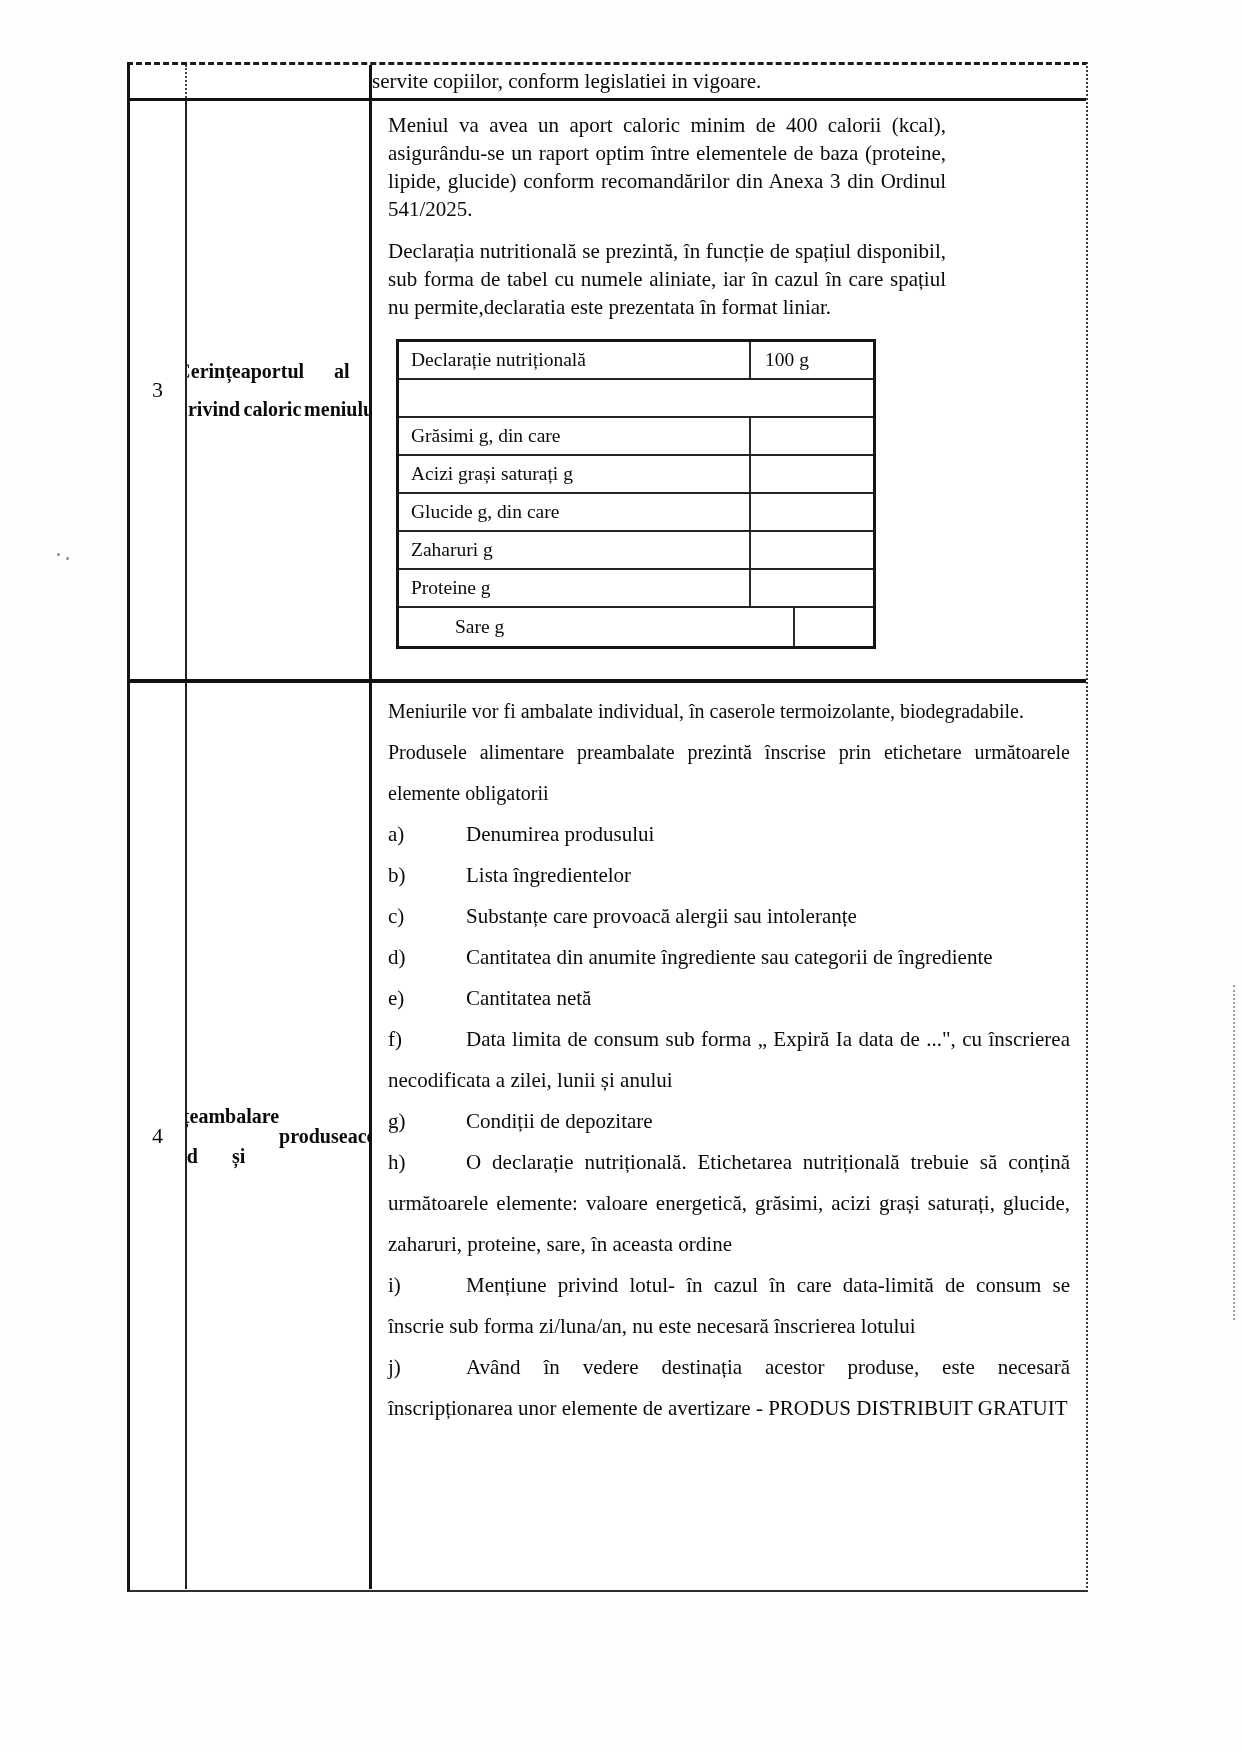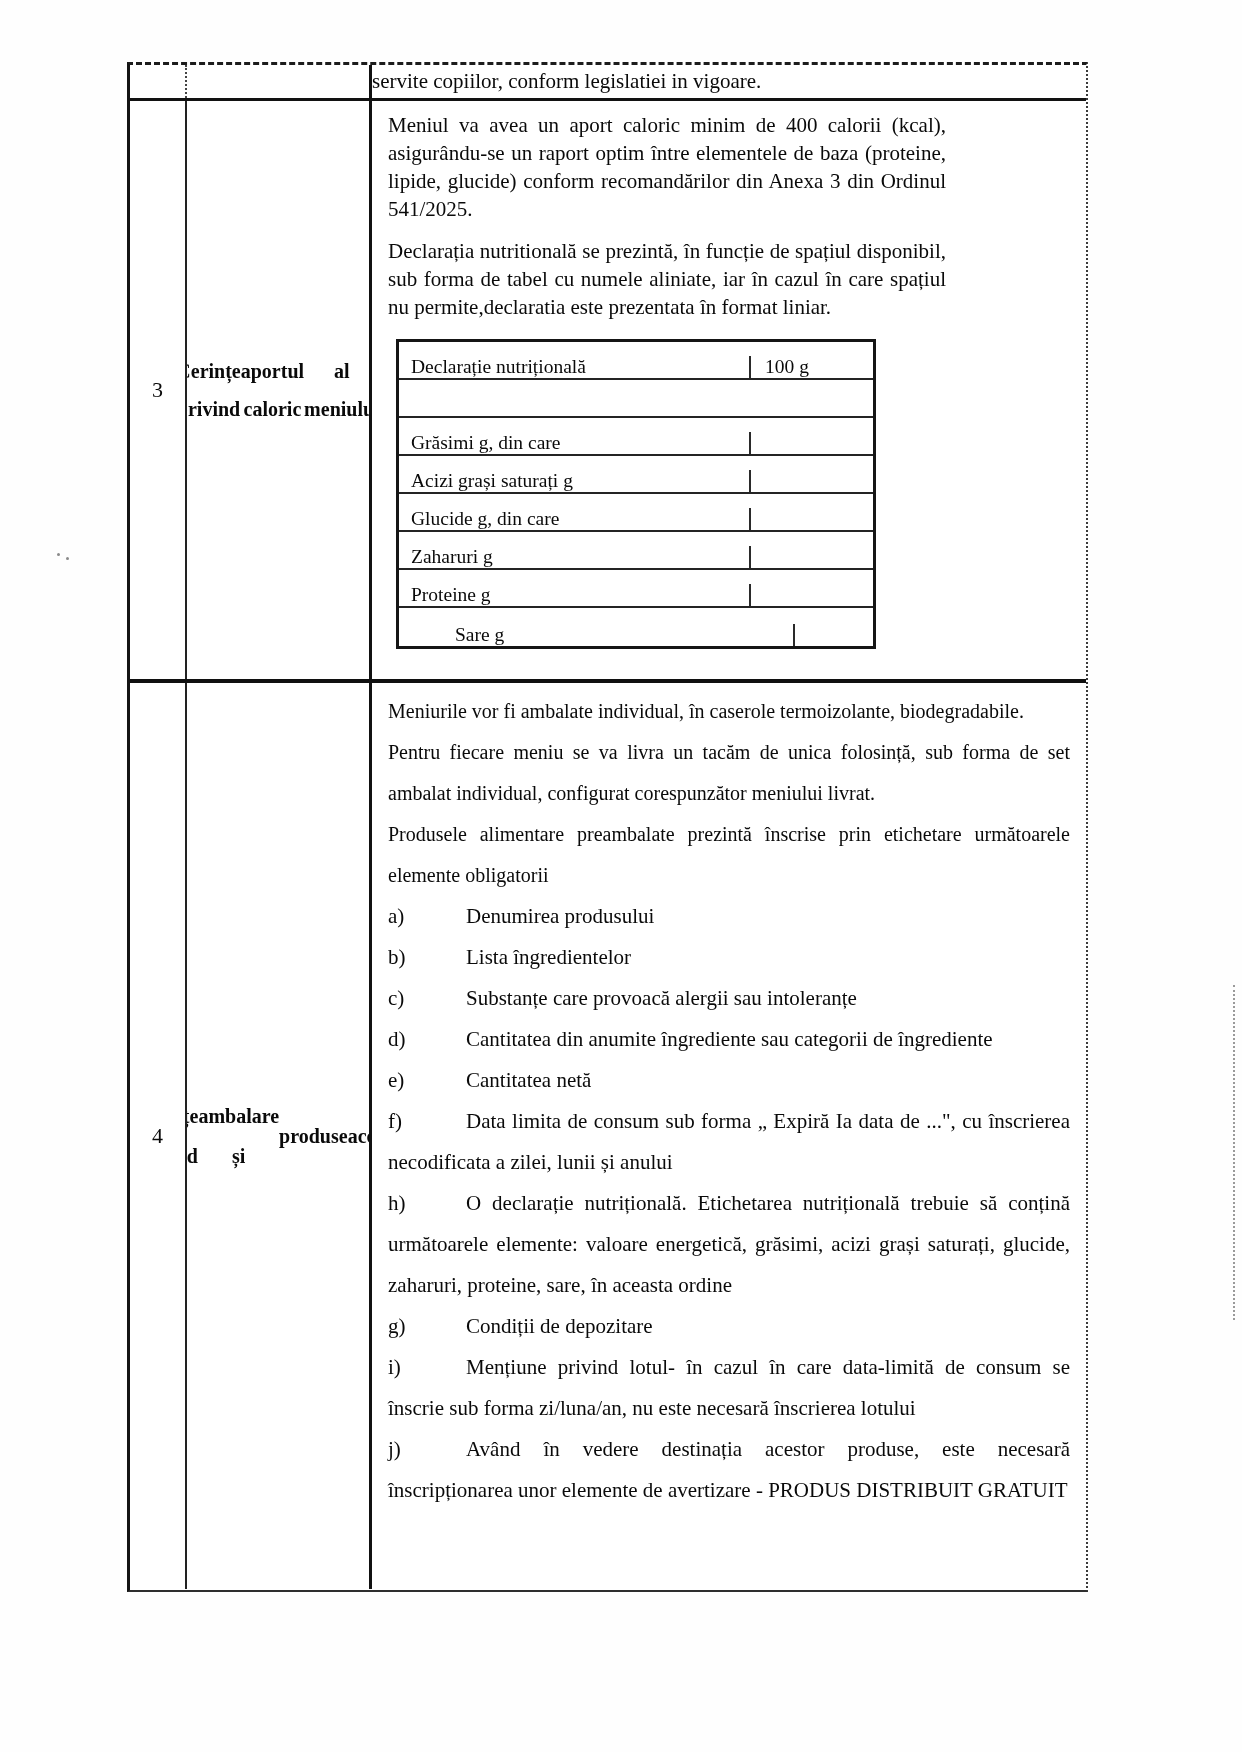--- a/index.html
+++ b/index.html
@@ -49,21 +49,21 @@
     margin:0 0 14px 0;width:558px;
     font-size:21px;line-height:28px;text-align:justify;
   }
 
   
   .ntable{
     margin:18px 0 0 8px;width:480px;box-sizing:border-box;
     border:3px solid #151515;border-top-width:3px;
     background:#fff;
   }
-  .nrow{display:flex;height:38px;box-sizing:border-box;border-bottom:2px solid #242424;align-items:flex-end;}
+  .nrow{display:flex;height:38px;box-sizing:border-box;border-bottom:2px solid #242424;}
   .nrow:last-child{border-bottom:none;padding-left:44px;}
   .ncell{box-sizing:border-box;overflow:hidden;display:flex;align-items:center;}
   .ncell-label{flex:0 0 352px;border-right:2px solid #2a2a2a;padding-left:12px;font-size:19.5px;}
   .ncell-value{flex:1 1 auto;padding-left:14px;font-size:19.5px;}
 
   .trow-4 .cell-content{padding:8px 16px 0 16px;}
   .p4{margin:0;font-size:20px;line-height:41px;text-align:justify;}
   .li{margin:0;font-size:21px;line-height:41px;text-align:justify;}
   .li .marker{display:inline-block;width:78px;}
 
@@ -145,31 +145,30 @@
         <span>4</span>
       </div>
       <div class="cell cell-label">
         <div>Cerințe privind</div>
         <div>ambalare și</div>
         <div>produse</div>
         <div>accesorii</div>
       </div>
       <div class="cell cell-content">
         <p class="p4">Meniurile vor fi ambalate individual, în caserole termoizolante, biodegradabile.</p>
-        <p class="p4">Pentru fiecare meniu se va livra un tacăm de unica folosință, sub forma de set ambalat individual, configurat corespunzător meniului livrat.</p>
         <p class="p4">Produsele alimentare preambalate prezintă înscrise prin etichetare următoarele elemente obligatorii</p>
 
         <div class="li"><span class="marker">a)</span><span>Denumirea produsului</span></div>
         <div class="li"><span class="marker">b)</span><span>Lista îngredientelor</span></div>
         <div class="li"><span class="marker">c)</span><span>Substanțe care provoacă alergii sau intoleranțe</span></div>
         <div class="li"><span class="marker">d)</span><span>Cantitatea din anumite îngrediente sau categorii de îngrediente</span></div>
         <div class="li"><span class="marker">e)</span><span>Cantitatea netă</span></div>
         <div class="li"><span class="marker">f)</span><span>Data limita de consum sub forma „ Expiră Ia data de ...", cu înscrierea necodificata a zilei, lunii și anului</span></div>
+        <div class="li"><span class="marker">g)</span><span>Condiții de depozitare</span></div>
         <div class="li"><span class="marker">h)</span><span>O declarație nutrițională. Etichetarea nutrițională trebuie să conțină următoarele elemente: valoare energetică, grăsimi, acizi grași saturați, glucide, zaharuri, proteine, sare, în aceasta ordine</span></div>
-        <div class="li"><span class="marker">g)</span><span>Condiții de depozitare</span></div>
         <div class="li"><span class="marker">i)</span><span>Mențiune privind lotul- în cazul în care data-limită de consum se înscrie sub forma zi/luna/an, nu este necesară înscrierea lotului</span></div>
         <div class="li"><span class="marker">j)</span><span>Având în vedere destinația acestor produse, este necesară înscripționarea unor elemente de avertizare - PRODUS DISTRIBUIT GRATUIT</span></div>
       </div>
     </div>
 
   </div>
 
   <div class="speck a"></div>
   <div class="speck b"></div>
   <div class="edge-dashes"></div>

